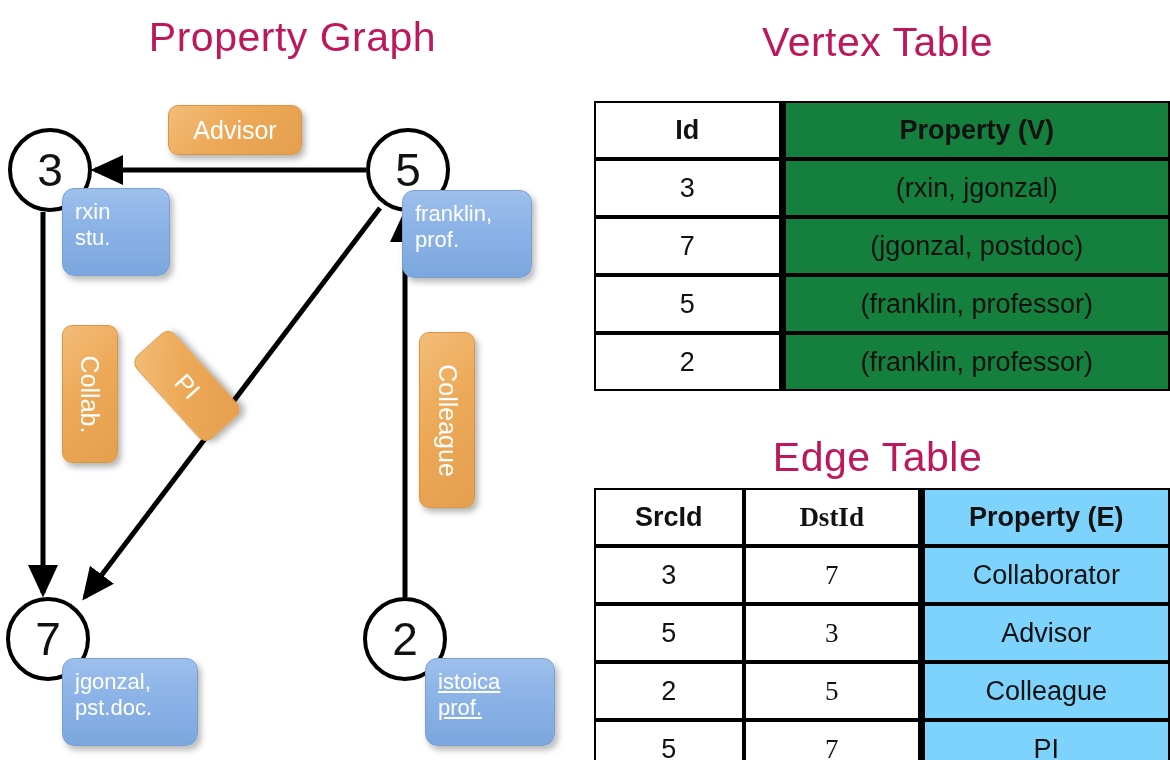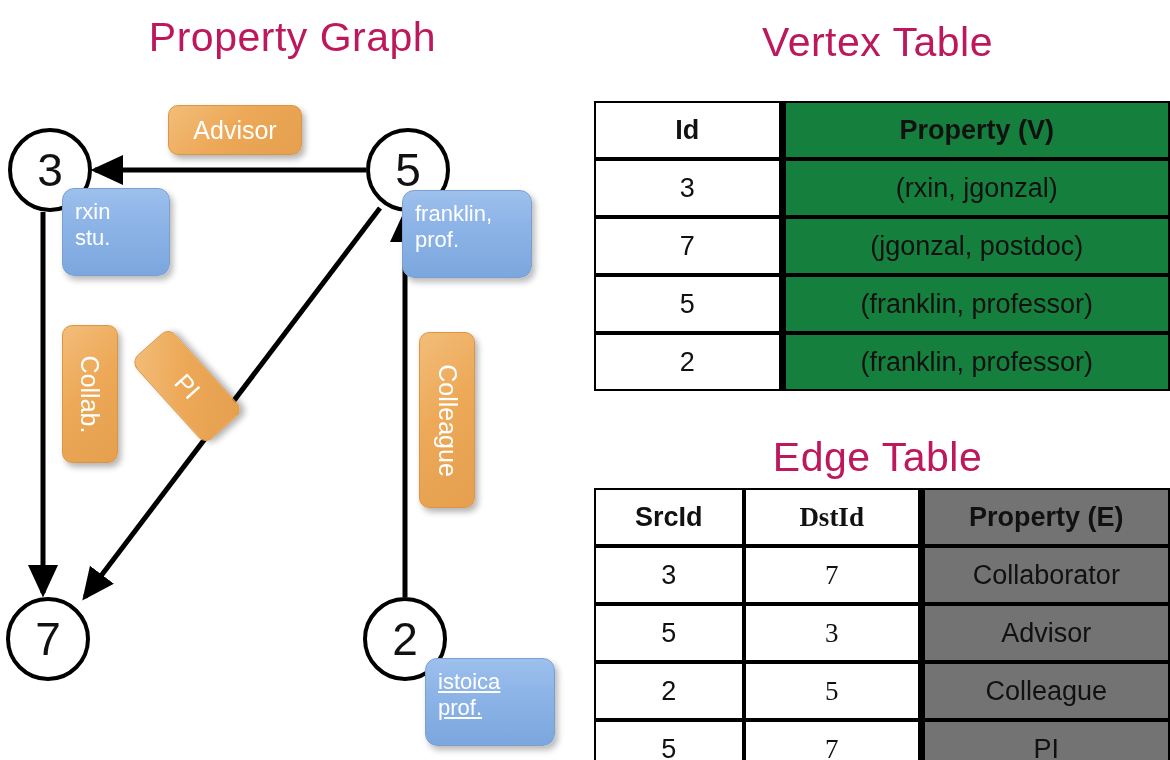--- a/index.html
+++ b/index.html
@@ -114,21 +114,21 @@
     margin-top: 20px;
   }
   .data-table th {
     font-weight: 700;
     font-size: 27px;
   }
   .col-sep {
     border-left-width: 5px !important;
   }
   .blue-cell { background: #15803d; }
-  .orange-cell { background: #737373; }
+  .orange-cell { background: #7dd3fc; }
 
   #vertex-table { left: 594px; top: 101px; }
   #vertex-table .c-id   { width: 183px; height: 54px; }
   #vertex-table .c-prop { width: 383px; height: 54px; }
 
   #edge-table { left: 594px; top: 488px; }
   #edge-table .c-src  { width: 147px; height: 54px; }
   #edge-table .c-dst  { width: 174px; height: 54px; font-family: Liberation Serif, serif; }
   #edge-table .c-prop { width: 245px; height: 54px; }
 </style>
@@ -163,20 +163,24 @@
   <div class="node-circle" style="left:363px; top:597px;">2</div>
 
   <div class="prop-box" style="left:62px; top:188px; width:108px; height:88px;">
     <div>rxin</div>
     <div>stu.</div>
   </div>
   <div class="prop-box" style="left:402px; top:190px; width:130px; height:88px;">
     <div>franklin,</div>
     <div>prof.</div>
   </div>
+  <div class="prop-box" style="left:62px; top:658px; width:136px; height:88px;">
+    <div>jgonzal,</div>
+    <div>pst.doc.</div>
+  </div>
   <div class="prop-box" style="left:425px; top:658px; width:130px; height:88px;text-decoration:underline;">
     <div>istoica</div>
     <div>prof.</div>
   </div>
 
   <div class="edge-label" style="left:168px; top:105px; width:134px; height:50px;">
     <span>Advisor</span>
   </div>
 
   <div class="edge-label vertical" style="left:62px; top:325px; width:56px; height:138px;">

